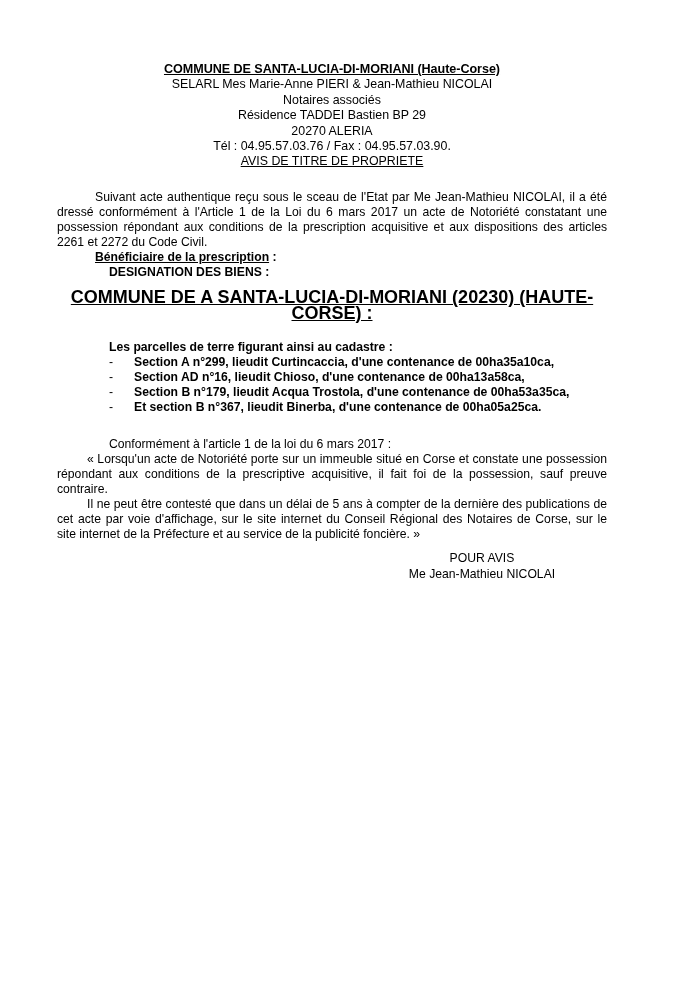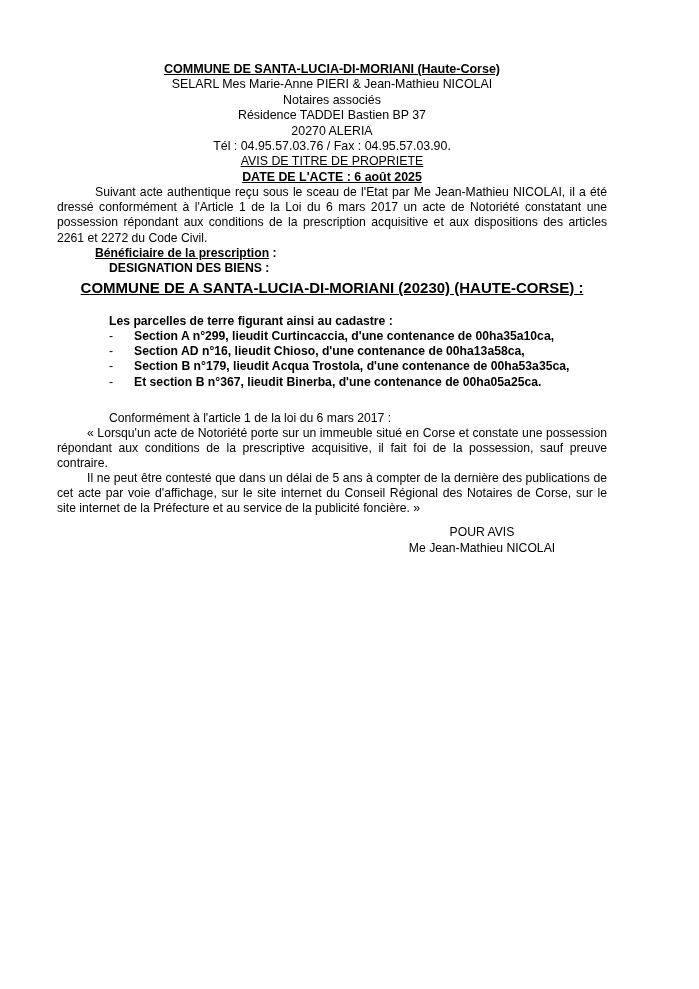--- a/index.html
+++ b/index.html
@@ -57,43 +57,43 @@
   .para {
     font-size: 12.2px;
     line-height: 15.1px;
     margin: 0;
     text-align: justify;
     text-justify: inter-word;
   }
   .indent { text-indent: 38px; }
   .indent-sm { text-indent: 30px; }
 
-  .sec-gap-1 { margin-top: 0; }
+  .sec-gap-1 { margin-top: 20px; }
   .sec-gap-3 { margin-top: 17px; }
   .sec-gap-4 { margin-top: 16px; }
   .sec-gap-5 { margin-top: 19px; }
   .sec-gap-6 { margin-top: 21px; }
 
   .benef-head {
     font-size: 12.2px;
     line-height: 15.1px;
     margin: 0;
     padding-left: 38px;
   }
   .desig-head {
     font-size: 12.2px;
     line-height: 15.1px;
     margin: 0;
     padding-left: 52px;
     font-weight: bold;
   }
   .commune-head {
-    font-size: 15px;
-    line-height: 15.1px;
-    margin: 4px;
+    font-size: 18px;
+    line-height: 15.1px;
+    margin: 10px;
     text-align: center;
     font-weight: bold;
     text-decoration: underline;
   }
 
   .parcel-intro {
     font-size: 12.2px;
     line-height: 15.1px;
     margin: 0;
     padding-left: 52px;
@@ -141,29 +141,26 @@
 <body>
 
 <div class="page">
 
   <div>
     <p class="hdr-line center">
       <span class="hdr-title">COMMUNE DE SANTA-LUCIA-DI-MORIANI (Haute-Corse)</span>
     </p>
     <p class="hdr-line center hdr-sub">SELARL Mes Marie-Anne PIERI &amp; Jean-Mathieu NICOLAI</p>
     <p class="hdr-line center hdr-sub">Notaires associés</p>
-    <p class="hdr-line center hdr-sub">Résidence TADDEI Bastien BP 37</p>
+    <p class="hdr-line center hdr-sub">Résidence TADDEI Bastien BP 29</p>
     <p class="hdr-line center hdr-sub">20270 ALERIA</p>
     <p class="hdr-line center hdr-sub">Tél : 04.95.57.03.76 / Fax : 04.95.57.03.90.</p>
     <p class="hdr-line center">
       <span class="avis-title">AVIS DE TITRE DE PROPRIETE</span>
     </p>
-    <p class="hdr-line center">
-      <span class="date-title">DATE DE L'ACTE : 6 août 2025</span>
-    </p>
   </div>
 
   <p class="para indent sec-gap-1">Suivant acte authentique reçu sous le sceau de l'Etat par Me Jean-Mathieu NICOLAI, il a été dressé conformément à l'Article 1 de la Loi du 6 mars 2017 un acte de Notoriété constatant une possession répondant aux conditions de la prescription acquisitive et aux dispositions des articles 2261 et 2272 du Code Civil.</p>
 
   <div>
     <p class="benef-head"><span class="b u">Bénéficiaire de la prescription</span><span class="b"> :</span></p>
   </div>
 
   <p class="desig-head sec-gap-3">DESIGNATION DES BIENS :</p>
 

